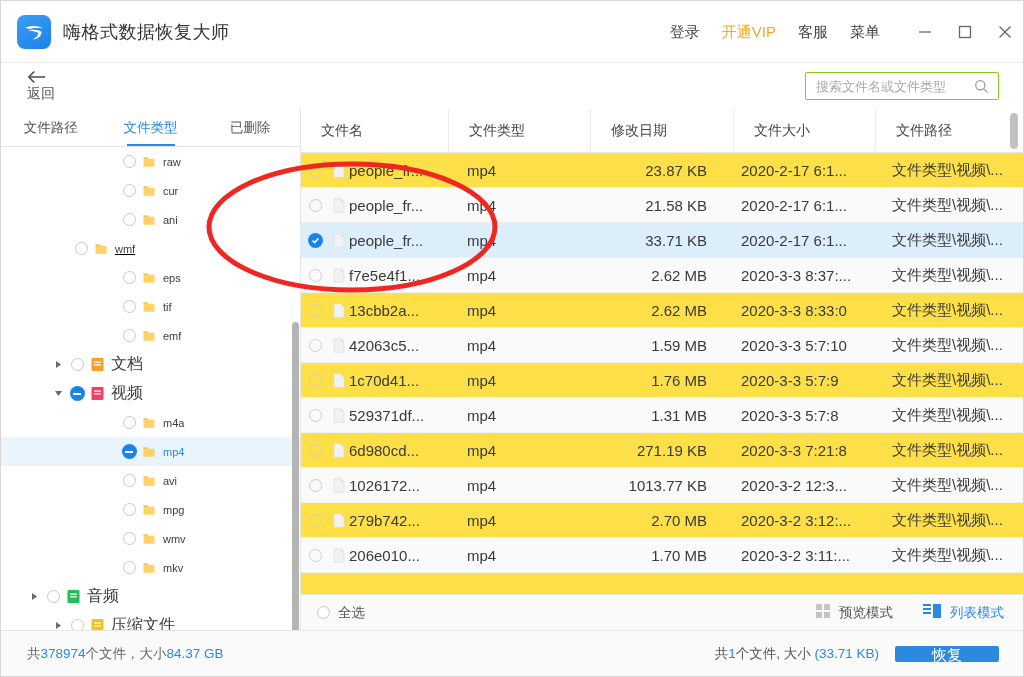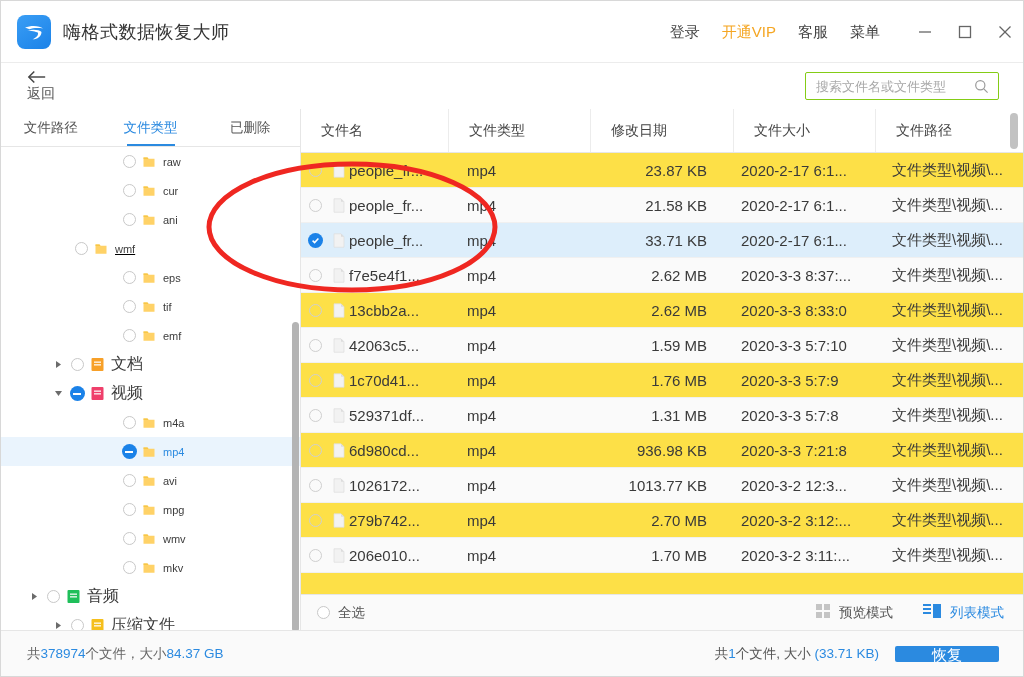--- a/index.html
+++ b/index.html
@@ -677,21 +677,21 @@
             <span class="chk-off"></span>
           </div>
           <div class="c-icon">
             <svg width="12" height="15" viewBox="0 0 12 15">
               <path d="M1 .8h7l3 3v10.4H1z" fill="#f2f2f2" stroke="#dcdcdc" stroke-width=".7"></path>
               <path d="M8 .8l3 3H8z" fill="#dcdcdc"></path>
             </svg>
           </div>
           <div class="c-name">6d980cd...</div>
           <div class="c-type">mp4</div>
-          <div class="c-size">936.98 KB</div>
+          <div class="c-size">271.19 KB</div>
           <div class="c-date">2020-3-3 7:21:8</div>
           <div class="c-path">文件类型\视频\...</div>
         </div>
         <div class="row odd">
           <div class="c-check">
             <span class="chk-off"></span>
           </div>
           <div class="c-icon">
             <svg width="12" height="15" viewBox="0 0 12 15">
               <path d="M1 .8h7l3 3v10.4H1z" fill="#f2f2f2" stroke="#dcdcdc" stroke-width=".7"></path>

